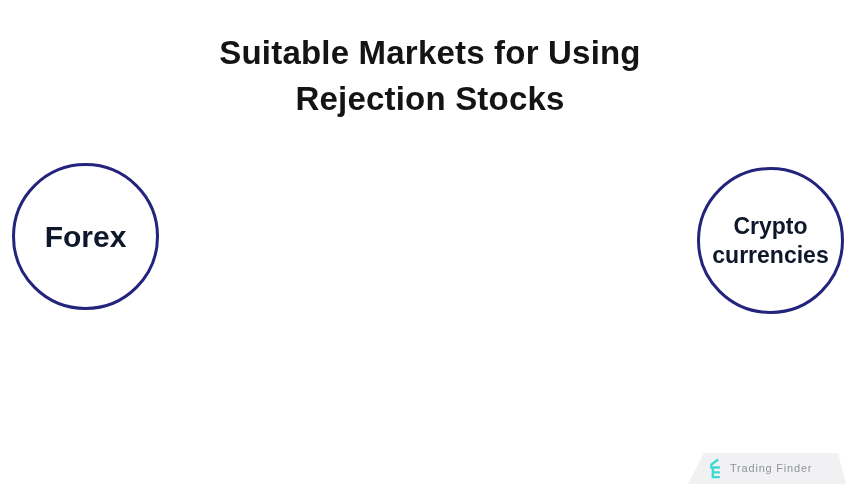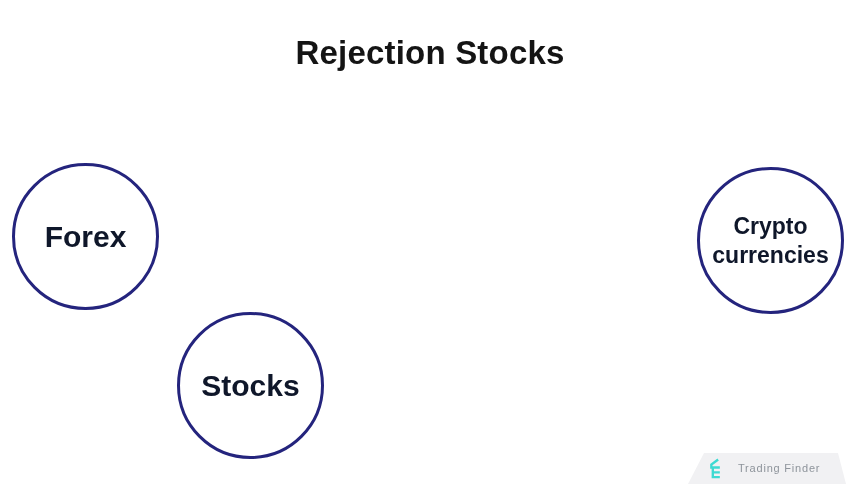--- a/index.html
+++ b/index.html
@@ -51,53 +51,51 @@
   .brand-banner {
     position: absolute;
     left: 688px;
     bottom: 0;
     width: 158px;
     height: 31px;
     background: #f1f1f3;
     clip-path: polygon(16px 0, 150px 0, 158px 31px, 0 31px);
     display: flex;
     align-items: center;
-    gap: 14px;
+    gap: 6px;
     padding-left: 18px;
   }
   .brand-icon { flex: 0 0 auto; display: block; }
   .brand-text {
     color: #8e949b;
     font-size: 11px;
     letter-spacing: 0.8px;
     white-space: nowrap;
     padding-bottom: 1px;
   }
 </style>
 </head>
 <body>
 
 <div class="page">
 
   <div class="title">
+    <div>Suitable Markets for Using</div>
     <div>Rejection Stocks</div>
   </div>
 
   <div class="circle circle-forex">
     <span>Forex</span>
   </div>
 
 
   <div class="circle circle-crypto">
     <span>Crypto currencies</span>
   </div>
 
-  <div class="circle circle-stocks">
-    <span>Stocks</span>
-  </div>
 
 
   <div class="brand-banner">
     <svg class="brand-icon" width="18" height="22" viewBox="0 0 24 30" fill="none" stroke="#3edad2" stroke-width="3.2" stroke-linecap="square">
       <path d="M15 3 L7 9 L7 13"></path>
       <path d="M17 13 L9 13 L9 26 L17 26"></path>
       <path d="M12 19.5 L17 19.5"></path>
     </svg>
     <span class="brand-text">Trading Finder</span>
   </div>

